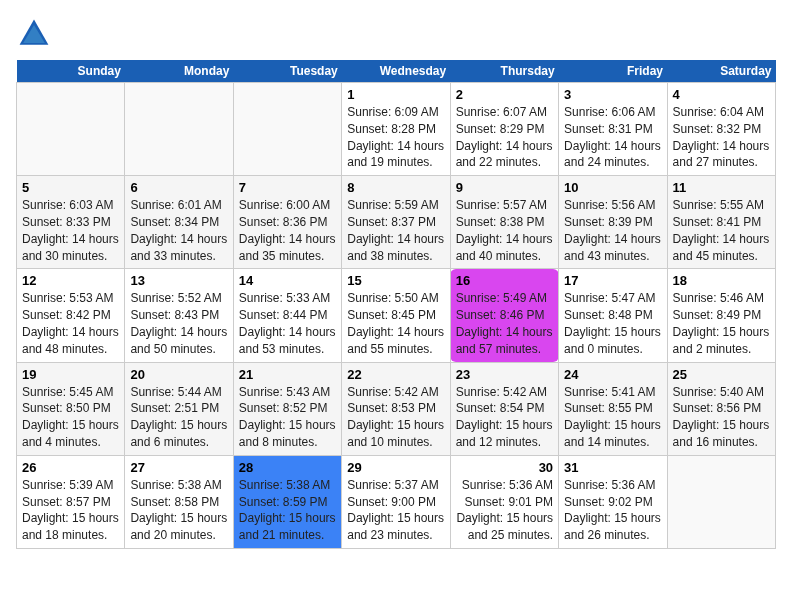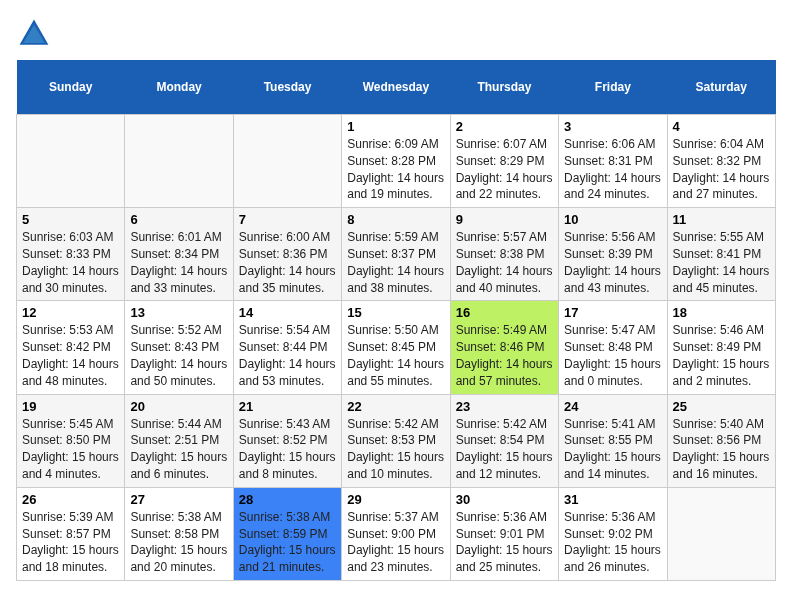--- a/index.html
+++ b/index.html
@@ -45,22 +45,22 @@
       color: #444;
     }
     table {
       width: 100%;
       border-collapse: collapse;
       font-size: 11px;
     }
     th {
       background-color: #1a5fb4;
       color: #fff;
-      padding: 20px 4px;
-      text-align: center;
+      padding: 4px 4px;
+      text-align: right;
       font-size: 12px;
       font-weight: bold;
     }
     td {
       border: 1px solid #ccc;
       vertical-align: top;
       padding: 4px 5px;
       width: calc(100% / 7);
       min-height: 80px;
       background: #fff;
@@ -227,34 +227,34 @@
           <span class="day-number">13</span>
           <div class="day-info">
             <span>Sunrise: 5:52 AM</span><br>
             <span>Sunset: 8:43 PM</span><br>
             <span>Daylight: 14 hours and 50 minutes.</span>
           </div>
         </td>
         <td style="background: rgb(255, 255, 255);">
           <span class="day-number">14</span>
           <div class="day-info">
-            <span>Sunrise: 5:54 AM</span><br>
+            <span>Sunrise: 5:33 AM</span><br>
             <span>Sunset: 8:44 PM</span><br>
             <span>Daylight: 14 hours and 53 minutes.</span>
           </div>
         </td>
         <td style="background: rgb(255, 255, 255);">
           <span class="day-number">15</span>
           <div class="day-info">
             <span>Sunrise: 5:50 AM</span><br>
             <span>Sunset: 8:45 PM</span><br>
             <span>Daylight: 14 hours and 55 minutes.</span>
           </div>
         </td>
-        <td style="background: #bef264;">
+        <td style="background: #d946ef; border-radius: 6px;">
           <span class="day-number">16</span>
           <div class="day-info">
             <span>Sunrise: 5:49 AM</span><br>
             <span>Sunset: 8:46 PM</span><br>
             <span>Daylight: 14 hours and 57 minutes.</span>
           </div>
         </td>
         <td style="background: rgb(255, 255, 255);">
           <span class="day-number">17</span>
           <div class="day-info">
@@ -356,21 +356,21 @@
           </div>
         </td>
         <td style="background: rgb(255, 255, 255);">
           <span class="day-number">29</span>
           <div class="day-info">
             <span>Sunrise: 5:37 AM</span><br>
             <span>Sunset: 9:00 PM</span><br>
             <span>Daylight: 15 hours and 23 minutes.</span>
           </div>
         </td>
-        <td style="background: rgb(255, 255, 255);">
+        <td style="background: rgb(255, 255, 255); text-align: right;">
           <span class="day-number">30</span>
           <div class="day-info">
             <span>Sunrise: 5:36 AM</span><br>
             <span>Sunset: 9:01 PM</span><br>
             <span>Daylight: 15 hours and 25 minutes.</span>
           </div>
         </td>
         <td style="background: rgb(255, 255, 255);">
           <span class="day-number">31</span>
           <div class="day-info">

